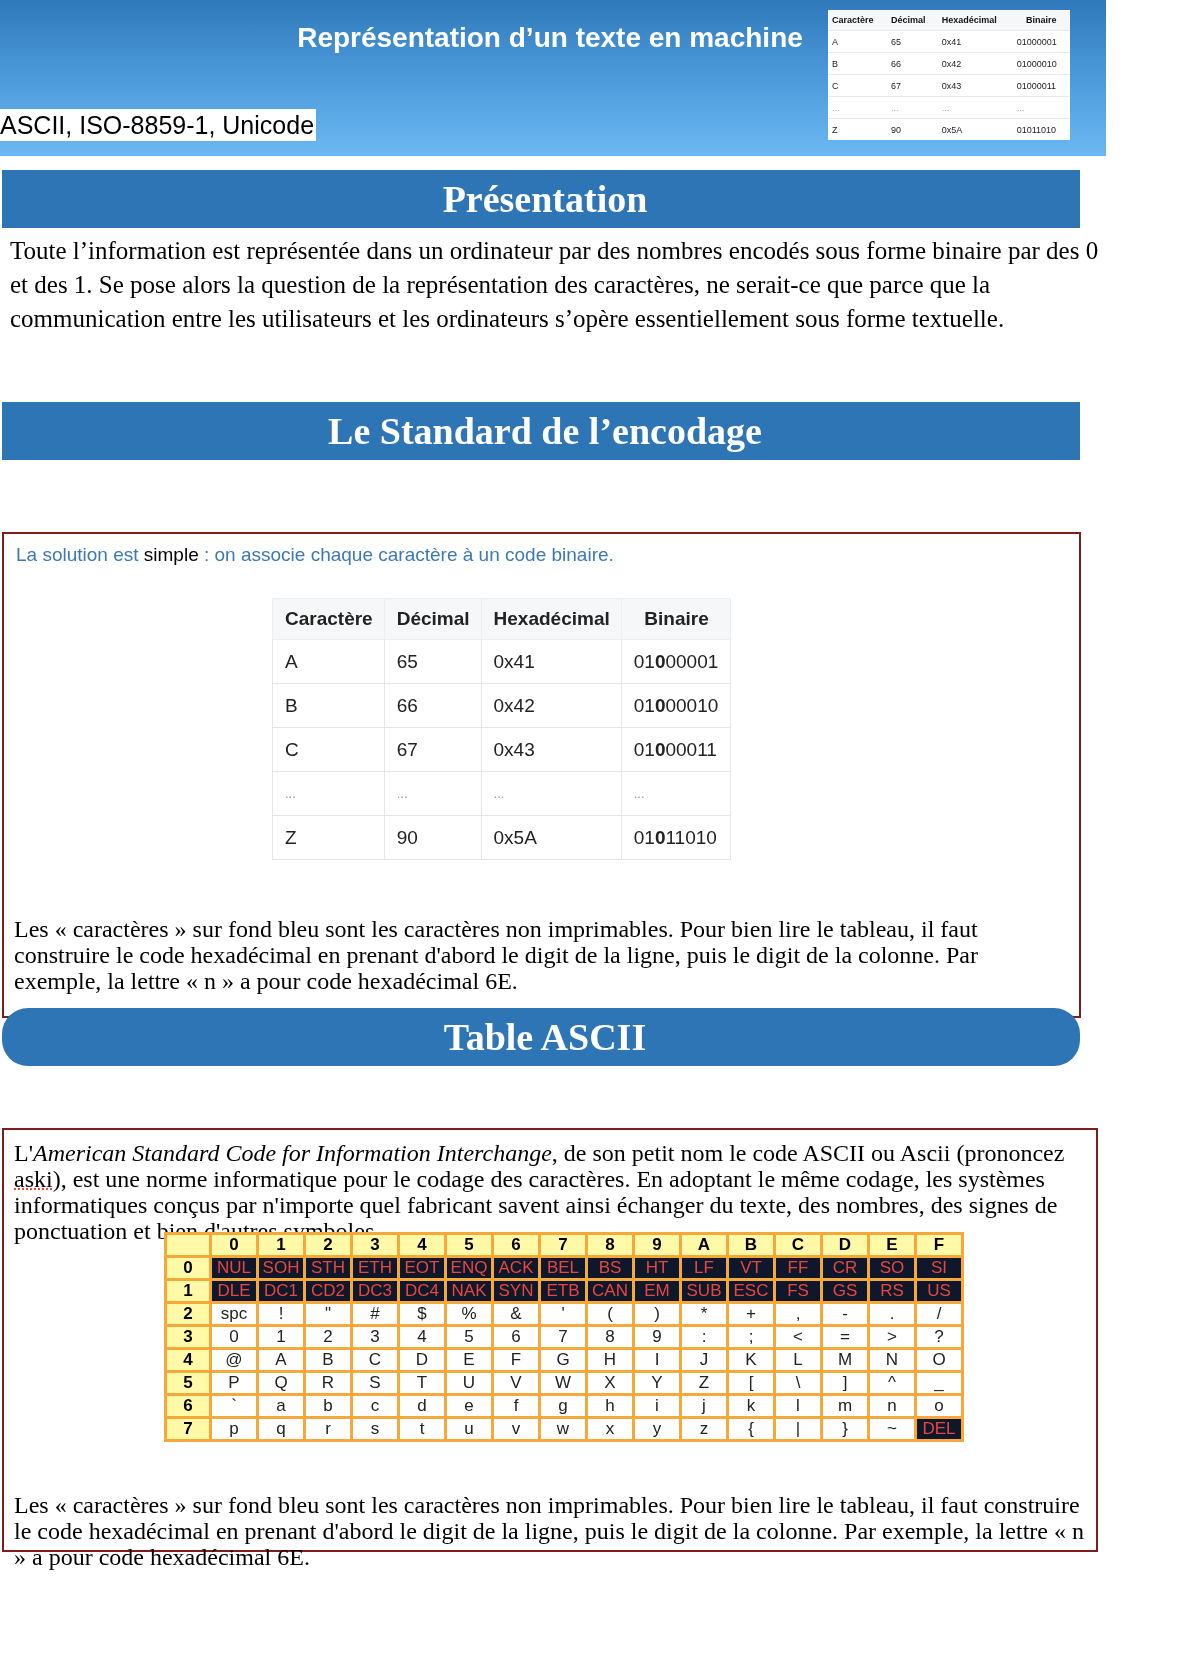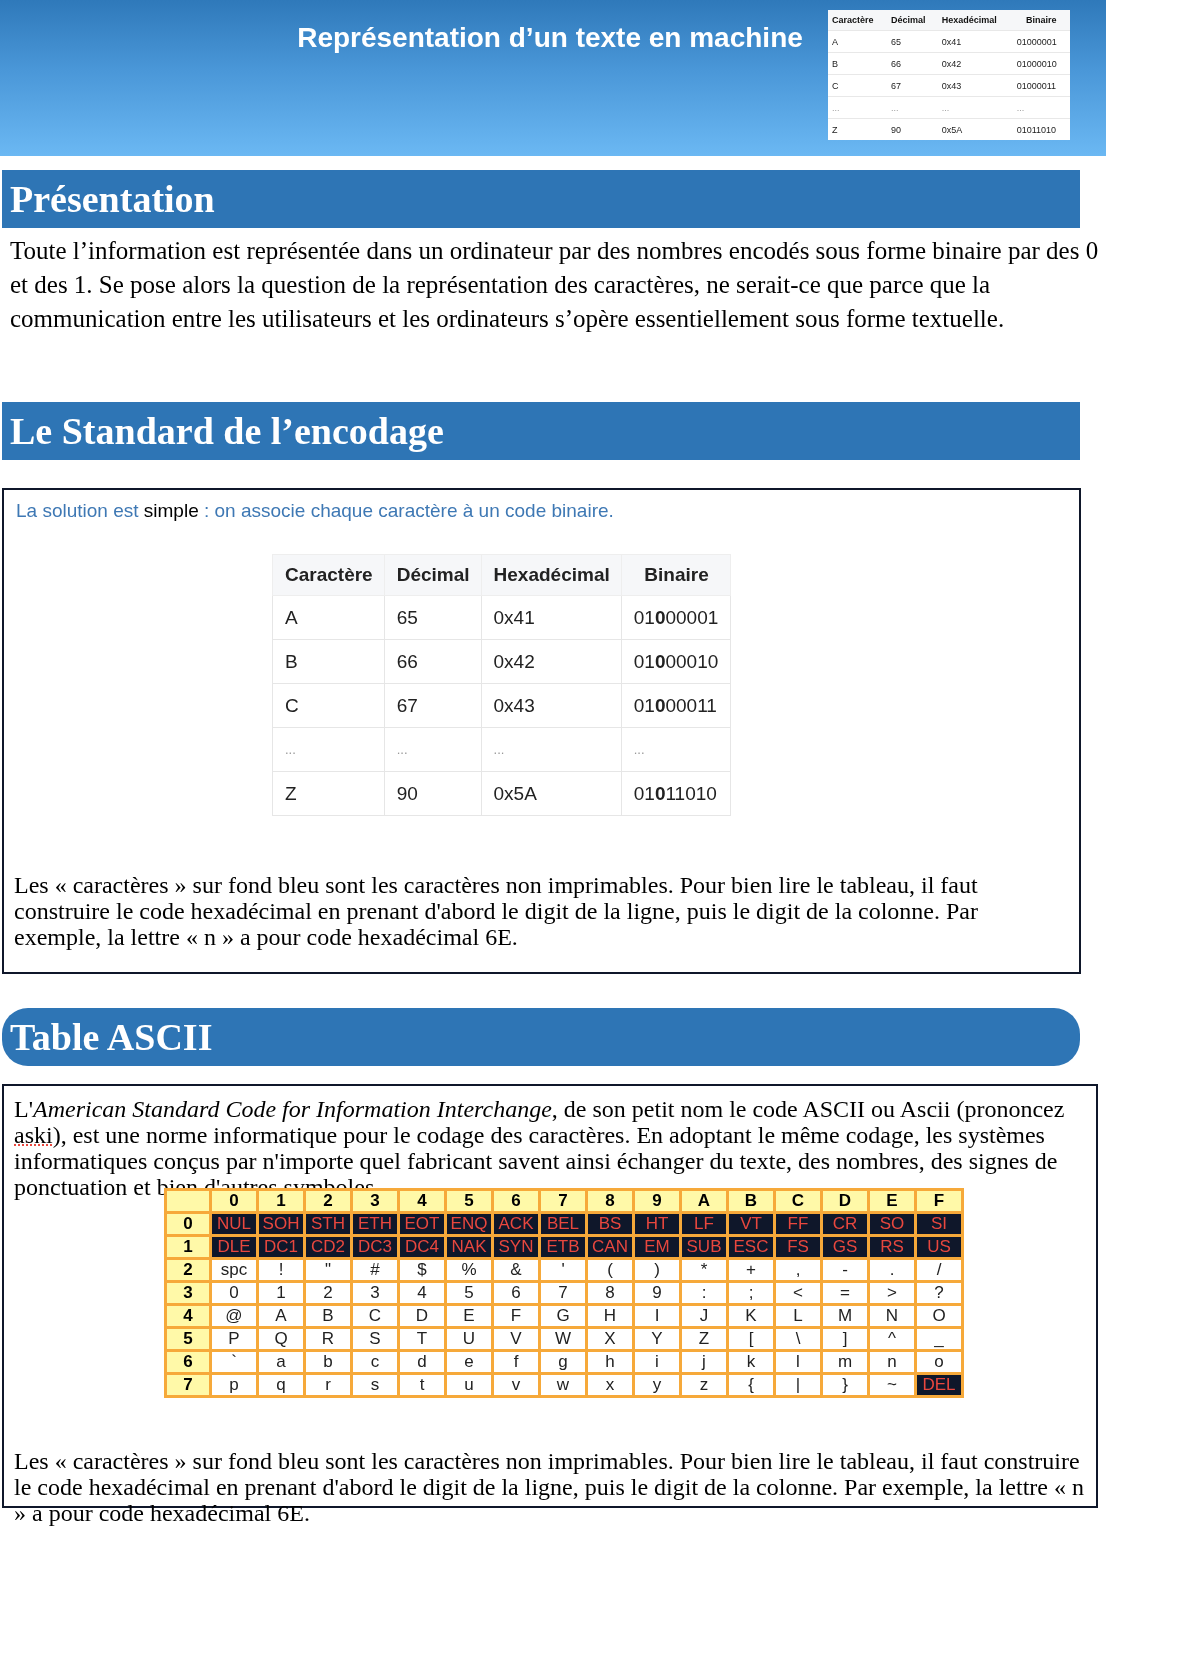--- a/index.html
+++ b/index.html
@@ -16,25 +16,25 @@
   
   .mini-table { position: absolute; left: 828px; top: 10px; width: 242px; border-collapse: collapse; background: #fff;
     font-family: "Liberation Sans", sans-serif; font-size: 9px; }
   .mini-table th { background: #f6f7f9; font-weight: bold; text-align: left; padding: 0 4px; height: 20px; color: #111; }
   .mini-table td { border-top: 1px solid #e8e8e8; padding: 0 4px; height: 21px; color: #222; }
   .mini-table th:last-child { text-align: center; }
   .mini-table td.dots { color: #999; }
 
   
   .sec-head { position: absolute; left: 2px; width: 1078px; background: #2e75b5; color: #fff;
-    font-family: "Liberation Serif", serif; font-weight: bold; font-size: 38px; line-height: 58px; padding-left: 8px; box-sizing: border-box; }
+    font-family: "Liberation Serif", serif; font-weight: bold; font-size: 38px; line-height: 58px; padding-left: 8px; box-sizing: border-box; text-align: center; }
 
   .para { position: absolute; font-family: "Liberation Serif", serif; }
 
-  .box { position: absolute; border: 2px solid #0f172a; box-sizing: border-box; background: #fff; }
+  .box { position: absolute; border: 2px solid #7f1d1d; box-sizing: border-box; background: #fff; margin-top: 44px; }
 
   .intro { position: absolute; left: 12px; top: 10px; font-family: "Liberation Sans", sans-serif; font-size: 19px; color: #3e78b4; }
   .intro .simple { color: #000; }
 
   .enc-table { position: absolute; left: 268px; top: 64px; border-collapse: collapse; font-family: "Liberation Sans", sans-serif; font-size: 19px; }
   .enc-table th { background: #f6f7f9; text-align: left; padding: 0 11px 0 12px; height: 40px; font-weight: bold; color: #222;
     border: 1px solid #eee; }
   .enc-table th:last-child { text-align: center; }
   .enc-table td { height: 43px; padding: 0 12px; border: 1px solid #e6e6e6; color: #222; width: auto; }
   .enc-table td.dots { color: #999; font-size: 13px; }
@@ -51,20 +51,21 @@
   .ascii th.rowh { width: 42px; }
   .ascii td { background: #ffffff; color: #222; width: 44px; }
   .ascii td.np { background: #0f172a; color: #e8473e; }
   .aski { text-decoration: underline dotted #e8473e; text-decoration-thickness: 2px; }
 </style>
 </head>
 <body>
 
 <div class="banner">
   <div class="banner-title">Représentation d’un texte en machine</div>
+  <div class="banner-subtitle">ASCII, ISO-8859-1, Unicode</div>
   <table class="mini-table">
     <thead>
         <tr id="mini-head">
           <th>Caractère</th>
           <th>Décimal</th>
           <th>Hexadécimal</th>
           <th>Binaire</th>
         </tr>
       </thead>
     <tbody id="mini-body">

